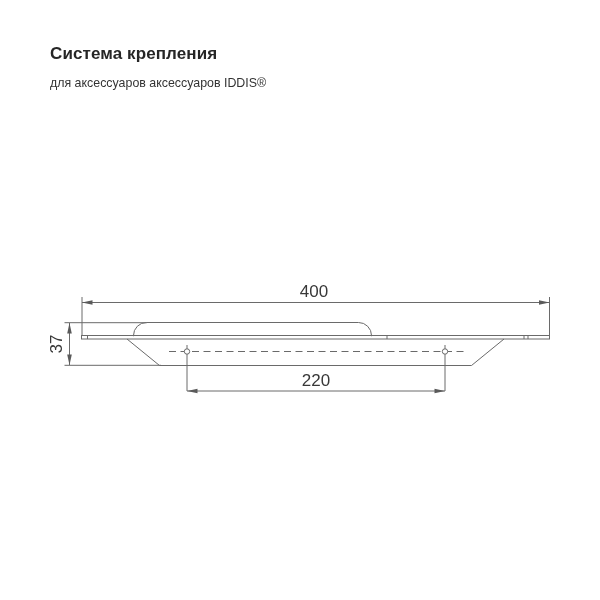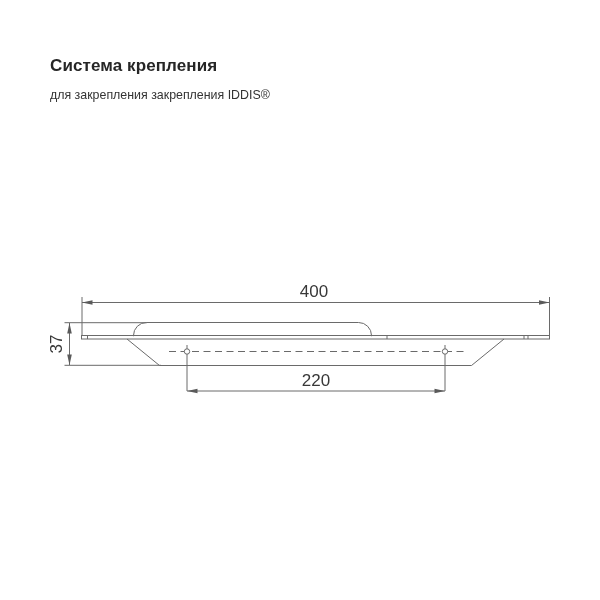--- a/index.html
+++ b/index.html
@@ -12,21 +12,21 @@
   }
   .page {
     position: absolute;
     left: 0; top: 0;
     width: 600px; height: 600px;
     background: #ffffff;
   }
   .header {
     position: absolute;
     left: 50px;
-    top: 56px;
+    top: 44px;
     width: 520px;
   }
   .title {
     font-size: 17px;
     font-weight: 700;
     color: #262626;
     letter-spacing: 0.1px;
     margin-bottom: 11px;
     white-space: nowrap;
   }
@@ -48,21 +48,21 @@
     fill: #383838;
   }
 </style>
 </head>
 <body>
 
 <div class="page">
 
   <div class="header">
     <div class="title">Система крепления</div>
-    <div class="desc-line">для закрепления закрепления IDDIS®</div>
+    <div class="desc-line">для аксессуаров аксессуаров IDDIS®</div>
   </div>
 
   <svg class="drawing-svg" viewBox="0 0 600 600">
 
     <g stroke="#6a6a6a" stroke-width="1" fill="none">
 
       <rect x="81.5" y="335.5" width="468" height="3.5"></rect>
       <path d="M87.5,335.5 V339 M387,335.5 V339 M524,335.5 V339 M528,335.5 V339"></path>
 
       <path d="M133.5,336.2 L133.5,335.5 A13,13 0 0 1 146.5,322.5 L358.5,322.5 A13,13 0 0 1 371.5,335.5 L371.5,336.2"></path>

